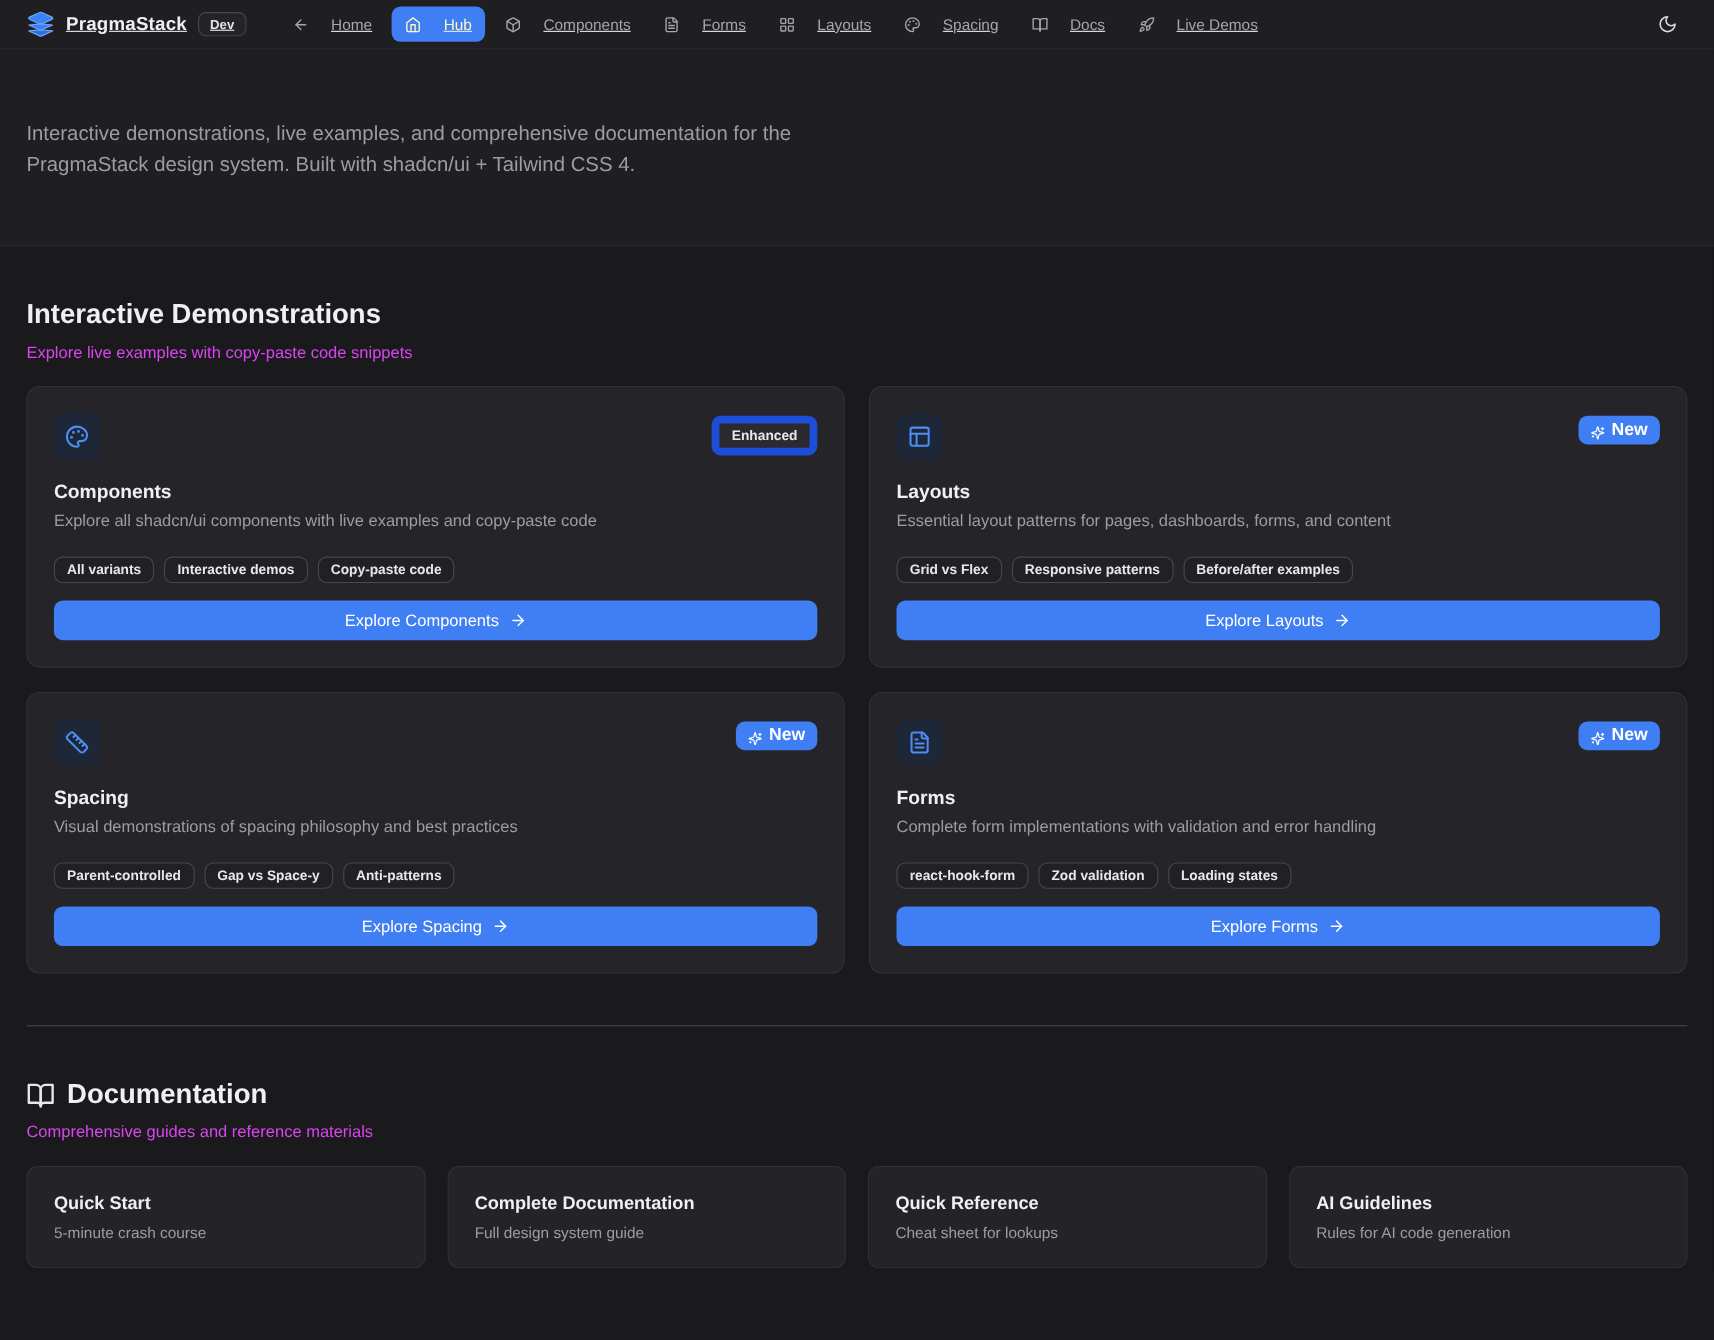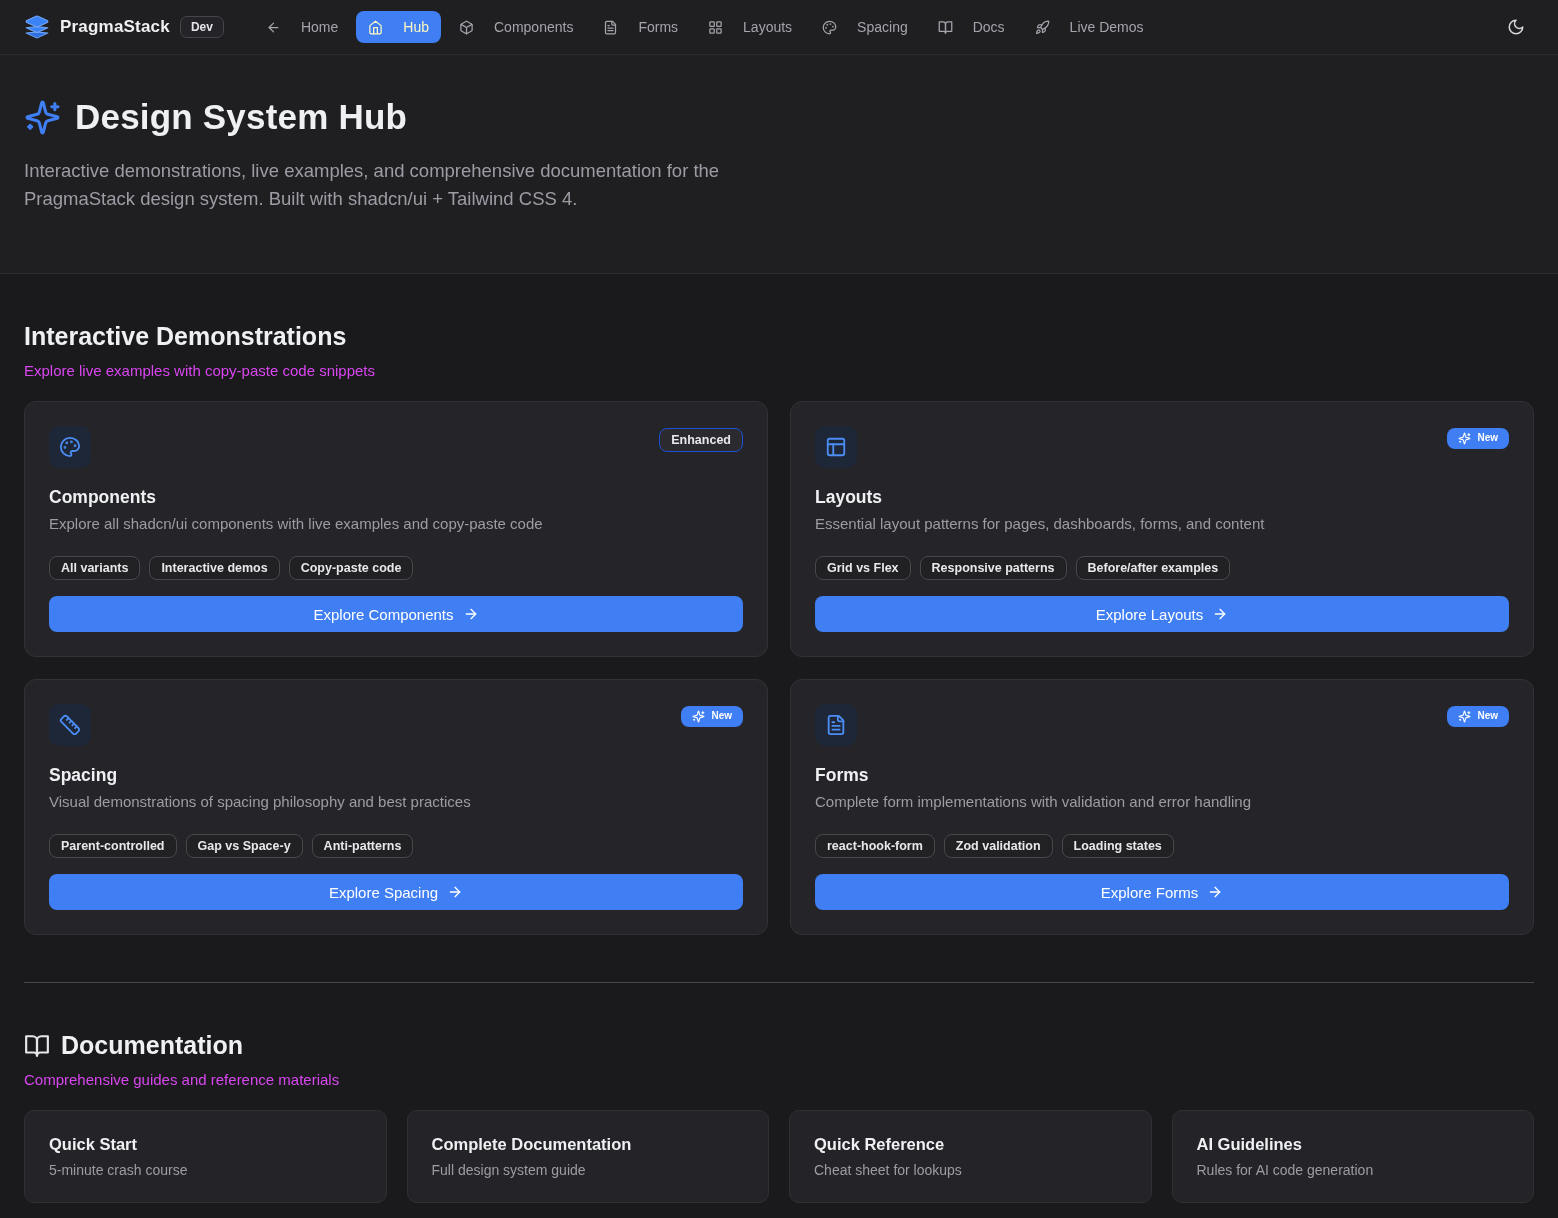--- a/index.html
+++ b/index.html
@@ -1,21 +1,21 @@
 <!DOCTYPE html>
 <html><head>
 <meta charset="utf-8">
 <style>
   * { margin:0; padding:0; box-sizing:border-box; }
   html,body { background:#141416; }
   body { font-family:"Liberation Sans", sans-serif; -webkit-font-smoothing:antialiased; }
   .page { width:1558px; height:1218px; background:#1a1a1d; color:#ebebee; overflow:hidden; margin:0 auto; position:relative; }
 
   
-  .topbar { height:55px; background:#1f1f22; border-bottom:1px solid #2d2d31; display:flex; align-items:center; padding:0 24px; }
+  .topbar { height:45px; background:#1f1f22; border-bottom:1px solid #2d2d31; display:flex; align-items:center; padding:0 24px;text-decoration:underline; }
   .brand { display:flex; align-items:center; gap:10px; }
   .brand-name { font-size:17px; font-weight:bold; color:#f0f0f3; letter-spacing:.2px; }
   .env-badge { font-size:12px; font-weight:bold; color:#e4e4e8; border:1px solid #45454c; background:#242428; padding:3px 10px; border-radius:7px; }
   .nav { display:flex; align-items:center; gap:6px; margin-left:30px; }
   .nav-link { display:flex; align-items:center; gap:20px; padding:8px 12px; border-radius:8px; color:#a4a4ac; font-size:14px; cursor:pointer; }
   .nav-link svg { width:15px; height:15px; }
   .nav-link.active { background:#3f7ef3; color:#fef9c3; }
   .spacer { flex:1; }
   .icon-btn { width:36px; height:36px; border-radius:8px; display:flex; align-items:center; justify-content:center; color:#d7d7dc; cursor:pointer; background:transparent; border:none; }
   .icon-btn svg { width:18px; height:18px; }
@@ -32,22 +32,22 @@
   .section-head { margin-top:48px; }
   .section-title { font-size:25px; font-weight:bold; color:#eef0f2; display:flex; align-items:center; gap:11px; }
   .section-title svg { width:26px; height:26px; color:#e7e7ea; }
   .section-sub { margin-top:11px; font-size:15px; color:#d946ef; }
 
   .demo-grid { margin-top:22px; display:grid; grid-template-columns:1fr 1fr; gap:22px; }
   .card { background:#252529; border:1px solid #323236; border-radius:12px; padding:24px; }
   .card-head { display:flex; align-items:flex-start; justify-content:space-between; }
   .icon-tile { width:42px; height:42px; border-radius:10px; background:#1d2737; display:flex; align-items:center; justify-content:center; color:#4c8df6; }
   .icon-tile svg { width:22px; height:22px; }
-  .badge-outline { font-size:12.5px; font-weight:bold; color:#e8e8ec; border:1px solid #1d4ed8; background:#2b2b2f; padding:4px 11px; border-radius:8px; margin-top:2px; }
-  .badge-new { display:inline-flex; align-items:flex-start; gap:6px; font-size:10px; font-weight:bold; color:#fff; background:#3f7ef3; padding:4px 11px; border-radius:8px; margin-top:2px; }
+  .badge-outline { font-size:12.5px; font-weight:bold; color:#e8e8ec; border:7px solid #1d4ed8; background:#2b2b2f; padding:4px 11px; border-radius:8px; margin-top:2px; }
+  .badge-new { display:inline-flex; align-items:flex-end; gap:6px; font-size:16px; font-weight:bold; color:#fff; background:#3f7ef3; padding:4px 11px; border-radius:8px; margin-top:2px; }
   .badge-new svg { width:13px; height:13px; }
   .card-title { margin-top:19px; font-size:17.5px; font-weight:bold; color:#eef0f2; }
   .card-desc { margin-top:7px; font-size:15px; color:#9c9ca4; }
   .tag-row { margin-top:24px; display:flex; gap:9px; flex-wrap:wrap; }
   .tag { font-size:12.5px; font-weight:bold; color:#e8e8ec; border:1px solid #47474d; background:rgba(0,0,0,.10); padding:4px 11px; border-radius:8px; }
   .cta-btn { margin-top:16px; width:100%; height:36px; border:none; border-radius:8px; background:#3f7ef3; color:#fff; font-family:inherit; font-size:15px; display:flex; align-items:center; justify-content:center; gap:9px; cursor:pointer; }
   .cta-btn svg { width:16px; height:16px; }
 
   .divider { border:none; border-top:1px solid #47474b; margin-top:47px; }
 
@@ -224,28 +224,20 @@
     <button class="icon-btn">
       <span style="display:flex">
           <svg>
             <use href="#i-moon"></use>
           </svg>
         </span>
     </button>
   </header>
 
   <section class="hero">
-    <div class="hero-title-row">
-      <span style="display:flex">
-          <svg>
-            <use href="#i-sparkles"></use>
-          </svg>
-        </span>
-      <h1 class="hero-title">Design System Hub</h1>
-    </div>
     <p class="hero-sub">Interactive demonstrations, live examples, and comprehensive documentation for the PragmaStack design system. Built with shadcn/ui + Tailwind CSS 4.</p>
   </section>
 
   <main class="main">
 
     <div class="section-head">
       <h2 class="section-title">Interactive Demonstrations</h2>
       <p class="section-sub">Explore live examples with copy-paste code snippets</p>
     </div>
 

